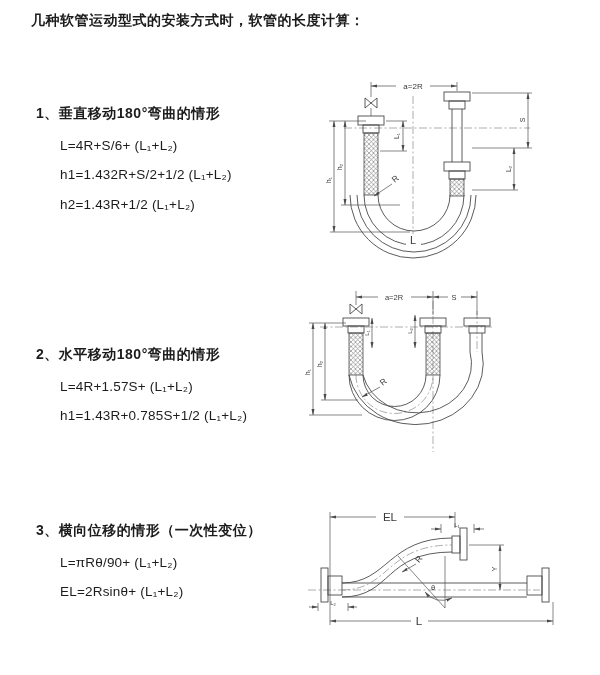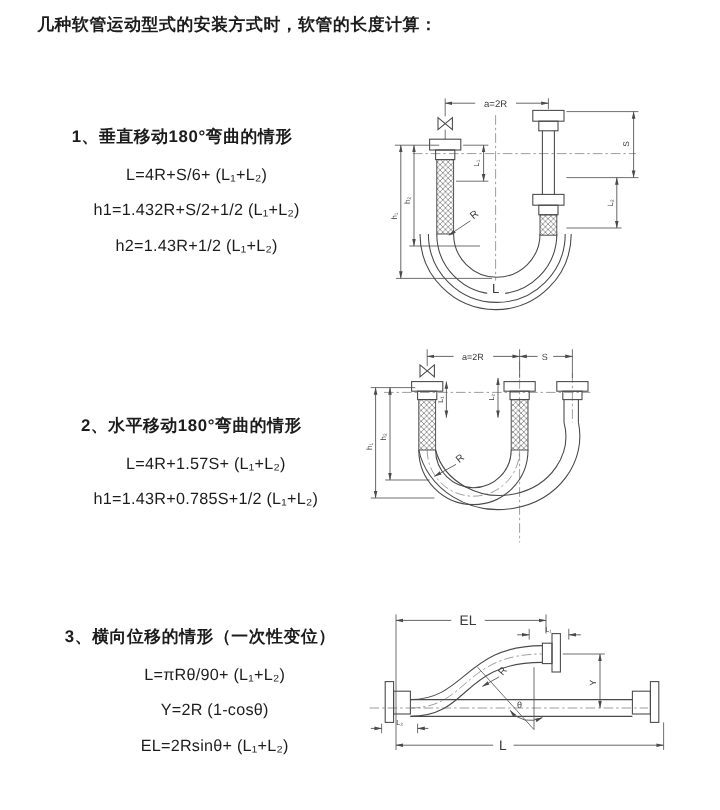--- a/index.html
+++ b/index.html
@@ -5,21 +5,21 @@
   html,body{margin:0;padding:0;}
   body{
     width:600px;height:675px;position:relative;background:#ffffff;
     font-family:"Liberation Sans","DejaVu Sans",sans-serif;
     color:#1c1c1c;overflow:hidden;
   }
   .page-title{
     position:absolute;left:31px;top:12px;
     font-size:14px;font-weight:bold;letter-spacing:0.5px;white-space:nowrap;
   }
-  .section{position:absolute;left:54px;text-align:center;}
+  .section{position:absolute;left:36px;}
   .section-heading{font-size:14px;font-weight:bold;letter-spacing:0.5px;white-space:nowrap;}
   .formula{font-size:13.5px;font-weight:normal;padding-left:24px;margin-top:14.5px;white-space:nowrap;letter-spacing:0.2px;}
   #sec1{top:105px;}
   #sec2{top:311px;margin-top:35px;}
   #sec3{top:522px;}
   svg.diagram{position:absolute;}
   svg.diagram text{font-family:"Liberation Sans","DejaVu Sans",sans-serif;fill:#3a3a3a;}
   svg.diagram .ln{stroke:#4a4a4a;stroke-width:0.9;fill:none;}
   svg.diagram .thin{stroke:#555;stroke-width:0.7;fill:none;}
   svg.diagram .cl{stroke:#777;stroke-width:0.6;fill:none;stroke-dasharray:8 2.5 2 2.5;}
@@ -41,21 +41,20 @@
 
 <div class="section" id="sec2">
   <div class="section-heading">2、水平移动180°弯曲的情形</div>
   <div class="formula">L=4R+1.57S+ (L₁+L₂)</div>
   <div class="formula">h1=1.43R+0.785S+1/2 (L₁+L₂)</div>
 </div>
 
 <div class="section" id="sec3">
   <div class="section-heading">3、横向位移的情形（一次性变位）</div>
   <div class="formula">L=πRθ/90+ (L₁+L₂)</div>
-  <div class="formula">Y=2R (1-cosθ)</div>
   <div class="formula">EL=2Rsinθ+ (L₁+L₂)</div>
 </div>
 
 <svg class="diagram" style="left:300px;top:68px;" width="270" height="192" viewBox="300 68 270 192">
   <defs>
     <marker id="aw1" viewBox="0 0 10 6" refX="9.5" refY="3" markerWidth="9" markerHeight="5.4" orient="auto-start-reverse">
       <path d="M0,0.6 L10,3 L0,5.4 Z" fill="#4a4a4a"></path>
     </marker>
     <pattern id="br1" width="4.5" height="4.5" patternUnits="userSpaceOnUse">
       <path d="M0,4.5 L4.5,0 M0,0 L4.5,4.5" stroke="#6a6a6a" stroke-width="0.55"></path>

